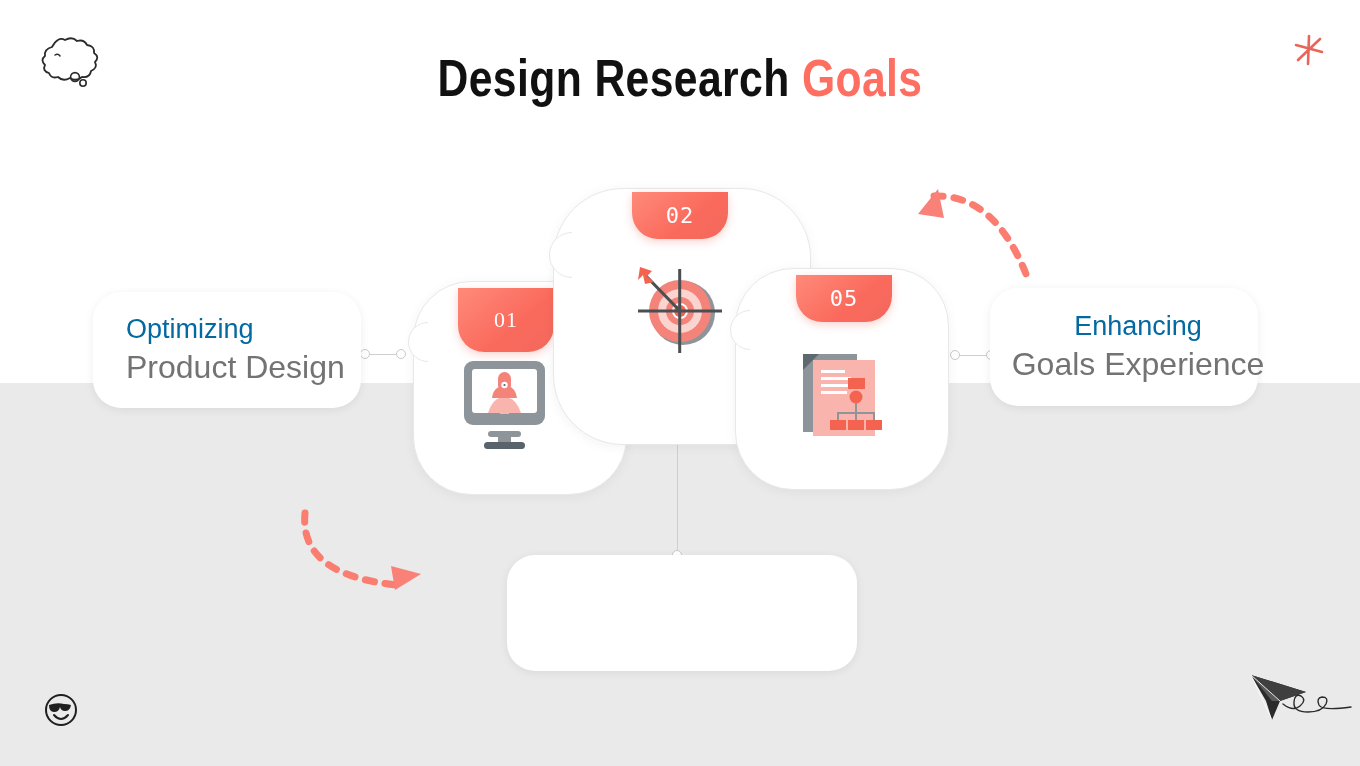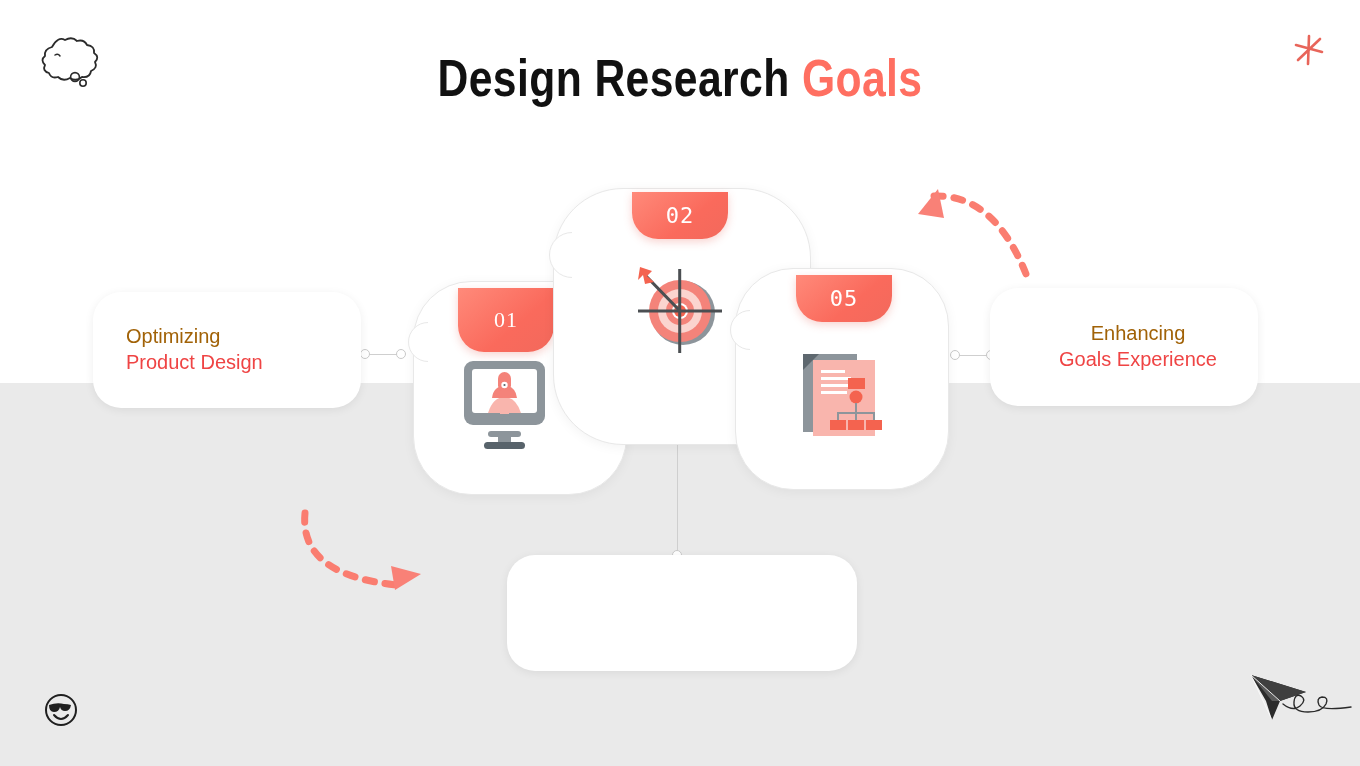--- a/index.html
+++ b/index.html
@@ -72,28 +72,28 @@
     position: absolute;
     background: #ffffff;
     border-radius: 28px;
     box-shadow: 0 2px 10px rgba(0,0,0,0.07);
     display: flex;
     flex-direction: column;
     justify-content: center;
     box-sizing: border-box;
   }
   .text-card .line1 {
-    font-size: 20px;
-    color: #a16207;
+    font-size: 27px;
+    color: #0369a1;
     line-height: 1.28;
     white-space: nowrap;
   }
   .text-card .line2 {
-    font-size: 20px;
-    color: #ef4444;
+    font-size: 32px;
+    color: #737373;
     line-height: 1.28;
     white-space: nowrap;
   }
 
   #card-left  { left: 93px;  top: 292px; width: 268px; height: 116px; padding-left: 33px; align-items: flex-start; }
   #card-right { left: 990px; top: 288px; width: 268px; height: 118px; padding-left: 28px; align-items: center; }
   #card-bottom{ left: 507px; top: 555px; width: 350px; height: 116px; align-items: center; }
 
   
   .blob {

